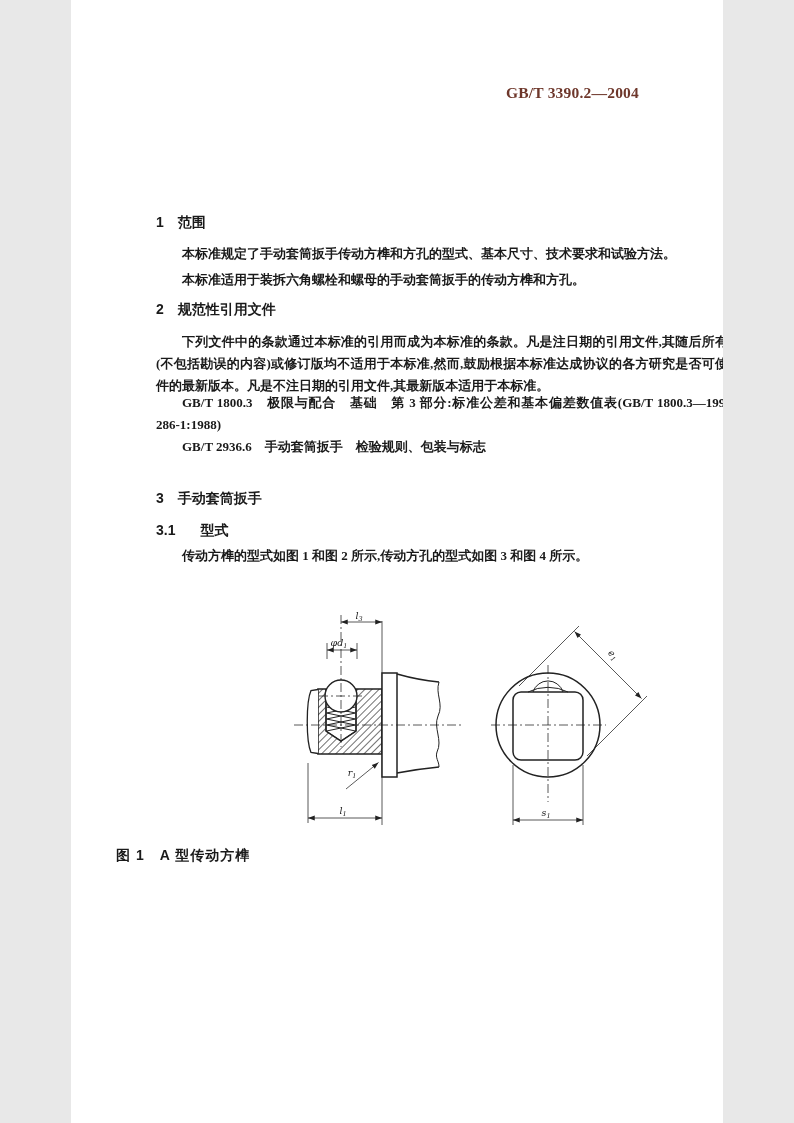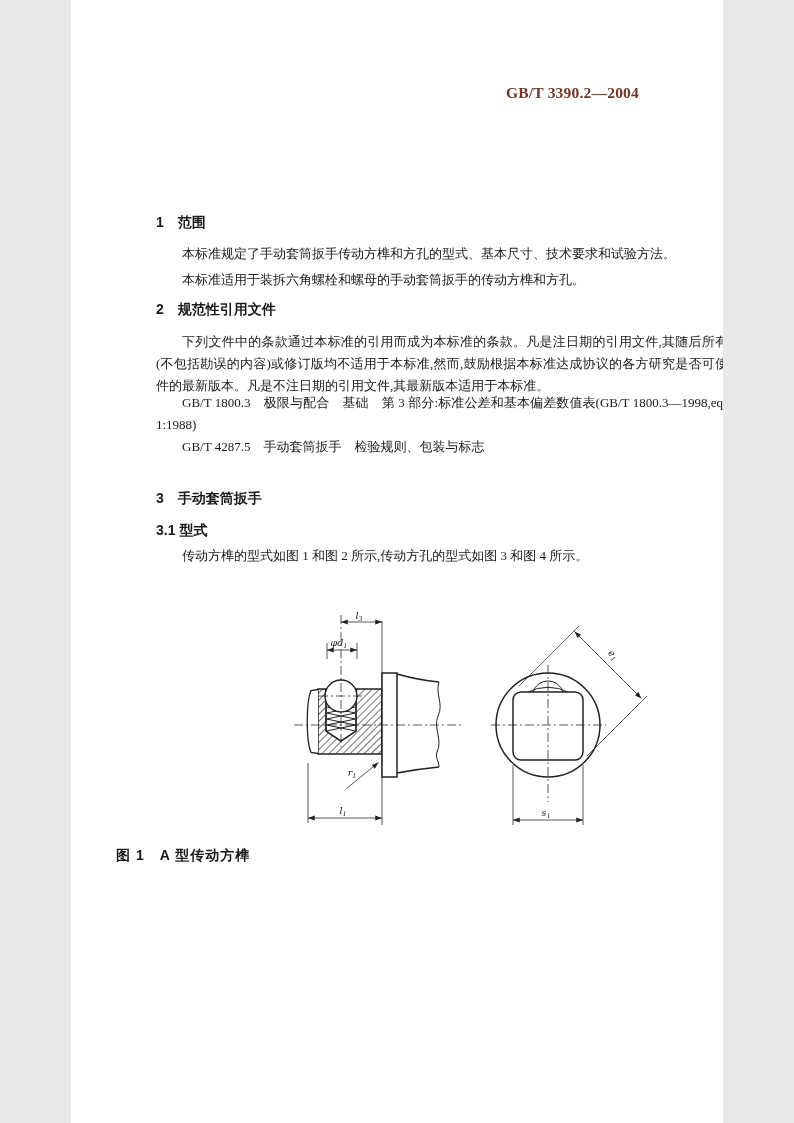--- a/index.html
+++ b/index.html
@@ -14,20 +14,21 @@
     font-family:"Liberation Serif","DejaVu Serif",serif;
   }
   .doc-title{
     top:148px;left:0;width:794px;text-align:center;font-size:23px;line-height:32px;letter-spacing:1px;
   }
   .heading{left:85px;width:625px;font-size:14px;line-height:18px;}
   .heading .num{display:inline-block;margin-right:14px;}
   .body-text{
     left:85px;width:625px;font-size:13px;line-height:22px;text-align:justify;
     font-family:"Liberation Serif","DejaVu Serif",serif;
+    font-weight:bold;
   }
   .indent{text-indent:2em;}
   .single{line-height:18px;}
   .ref-item{text-indent:2em;text-align:justify;}
   .change-bar{top:393px;left:705px;width:2px;height:77px;background:#111;}
   .fig-caption{
     top:847px;left:45px;right:0;text-align:left;font-size:14px;letter-spacing:1px;
   }
   .page-num{top:1024px;left:682px;font-size:15px;}
   .figure-wrap{top:595px;left:215px;width:380px;height:250px;}
@@ -48,29 +49,29 @@
   </div>
   <div class="abs body-text indent single" style="top:245px">本标准规定了手动套筒扳手传动方榫和方孔的型式、基本尺寸、技术要求和试验方法。</div>
   <div class="abs body-text indent single" style="top:271px">本标准适用于装拆六角螺栓和螺母的手动套筒扳手的传动方榫和方孔。</div>
 
   <div class="abs heading h-sans" style="top:300px">
     <span class="num">2</span><span>规范性引用文件</span>
   </div>
   <div class="abs body-text indent" style="top:331px">下列文件中的条款通过本标准的引用而成为本标准的条款。凡是注日期的引用文件,其随后所有的修改单(不包括勘误的内容)或修订版均不适用于本标准,然而,鼓励根据本标准达成协议的各方研究是否可使用这些文件的最新版本。凡是不注日期的引用文件,其最新版本适用于本标准。</div>
   <div class="abs body-text" style="top:392px">
     <div class="ref-item">GB/T 1800.3　极限与配合　基础　第 3 部分:标准公差和基本偏差数值表(GB/T 1800.3—1998,eqv ISO 286-1:1988)</div>
-    <div class="ref-item">GB/T 4287.5　手动套筒扳手　检验规则、包装与标志</div>
+    <div class="ref-item">GB/T 2936.6　手动套筒扳手　检验规则、包装与标志</div>
   </div>
   <div class="change-bar abs"></div>
 
   <div class="abs heading h-sans" style="top:489px">
     <span class="num">3</span><span>手动套筒扳手</span>
   </div>
   <div class="abs heading h-sans" style="top:521px">
-    <span class="num" style="margin-right:4px">3.1</span><span>型式</span>
+    <span class="num" style="margin-right:25px">3.1</span><span>型式</span>
   </div>
   <div class="abs body-text indent single" style="top:547px">传动方榫的型式如图 1 和图 2 所示,传动方孔的型式如图 3 和图 4 所示。</div>
 
   <div class="abs figure-wrap">
     <svg width="380" height="250" viewBox="0 0 380 250">
       <defs>
         <pattern id="hatch" width="5" height="5" patternUnits="userSpaceOnUse" patternTransform="rotate(45)">
           <line x1="2.5" y1="0" x2="2.5" y2="5" stroke="#333" stroke-width="0.7"></line>
         </pattern>
         <marker id="arr" viewBox="0 0 10 8" refX="9.5" refY="4" markerWidth="10" markerHeight="8" orient="auto-start-reverse">

